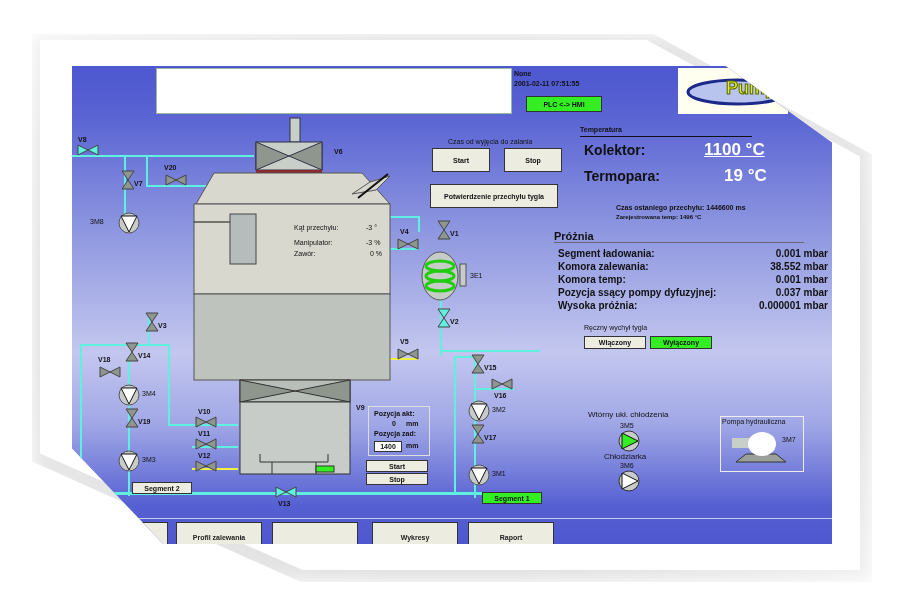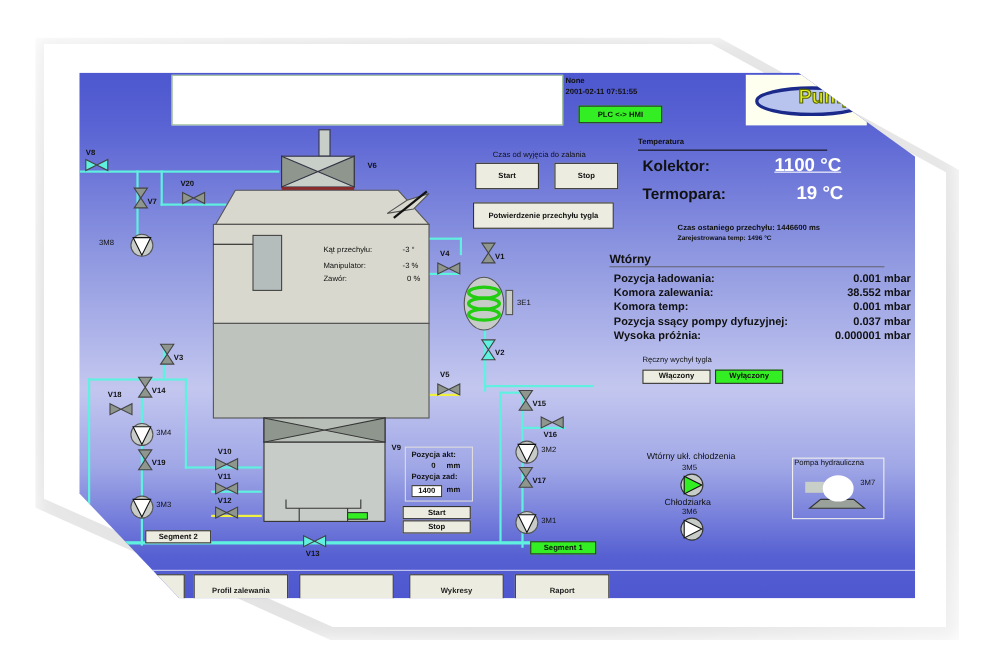--- a/index.html
+++ b/index.html
@@ -54,23 +54,23 @@
 
   <div class="lbl small" style="left:508px;top:60px;">Temperatura</div>
   <div class="abs" style="left:508px;top:70px;width:172px;height:1px;background:#111;"></div>
   <div class="templbl" style="left:512px;top:76px;">Kolektor:</div>
   <div class="tempval" style="left:632px;top:74px;text-decoration:underline;">1100 °C</div>
   <div class="templbl" style="left:512px;top:102px;">Termopara:</div>
   <div class="tempval" style="left:652px;top:100px;">19 °C</div>
   <div class="lbl small" style="left:544px;top:138px;">Czas ostaniego przechyłu: 1446600 ms</div>
   <div class="lbl" style="left:544px;top:148px;font-size:6px;">Zarejestrowana temp: 1496 °C</div>
 
-  <div class="vac-row" style="left:482px;top:164px;font-size:11px;">Wtórny</div>
+  <div class="vac-row" style="left:482px;top:164px;font-size:11px;">Próżnia</div>
   <div class="abs" style="left:482px;top:176px;width:250px;height:1px;background:#667;"></div>
-  <div class="vac-row" style="left:486px;top:182px;">Pozycja ładowania:</div>
+  <div class="vac-row" style="left:486px;top:182px;">Segment ładowania:</div>
   <div class="vac-row" style="right:4px;top:182px;">0.001 mbar</div>
   <div class="vac-row" style="left:486px;top:195px;">Komora zalewania:</div>
   <div class="vac-row" style="right:4px;top:195px;">38.552 mbar</div>
   <div class="vac-row" style="left:486px;top:208px;">Komora temp:</div>
   <div class="vac-row" style="right:4px;top:208px;">0.001 mbar</div>
   <div class="vac-row" style="left:486px;top:221px;">Pozycja ssący pompy dyfuzyjnej:</div>
   <div class="vac-row" style="right:4px;top:221px;padding-left:24px;">0.037 mbar</div>
   <div class="vac-row" style="left:486px;top:234px;">Wysoka próżnia:</div>
   <div class="vac-row" style="right:4px;top:234px;">0.000001 mbar</div>
 

